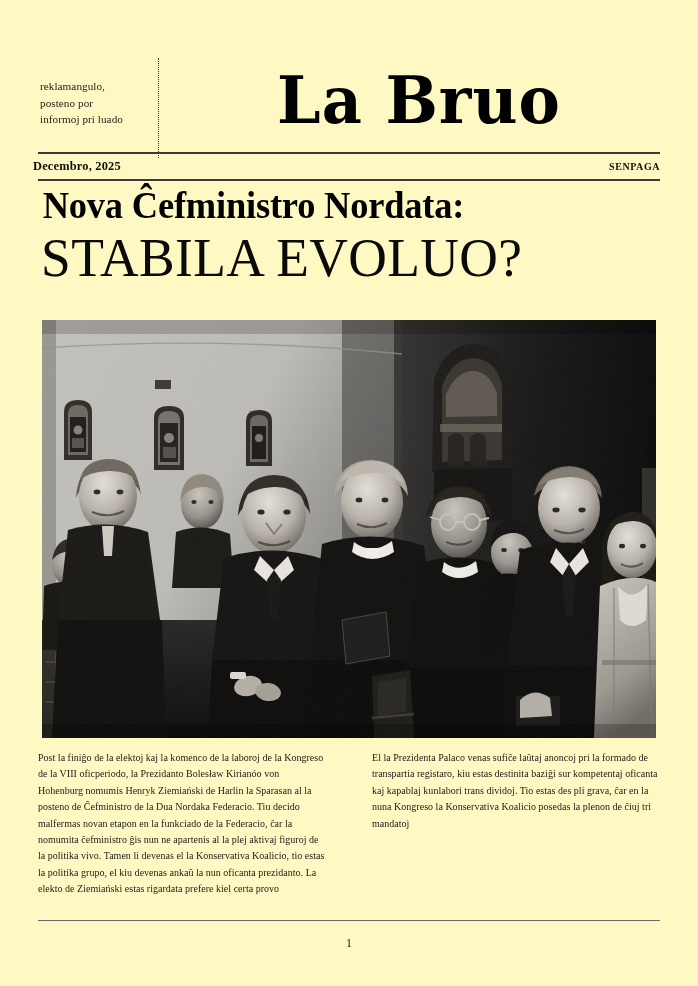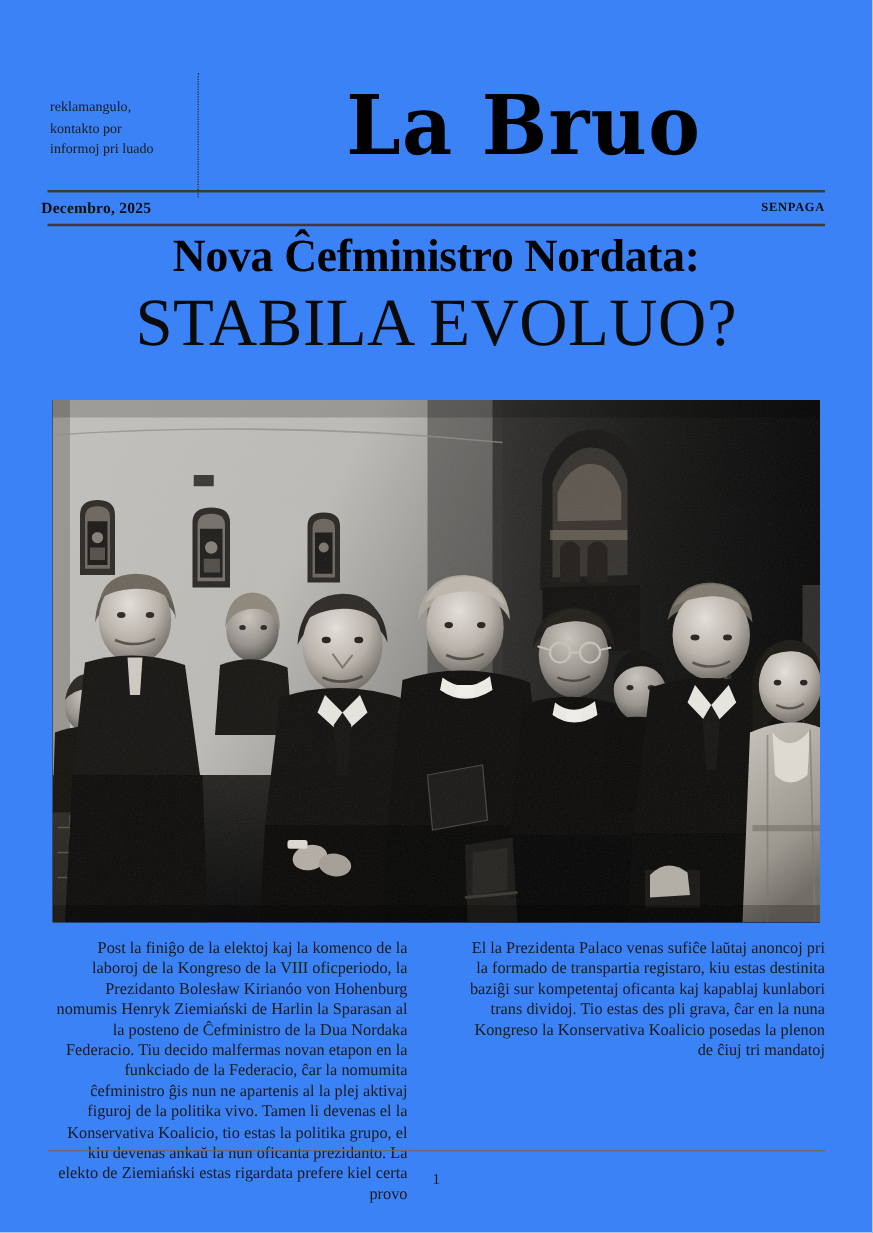--- a/index.html
+++ b/index.html
@@ -14,21 +14,21 @@
     font-family: "Liberation Serif", "DejaVu Serif", serif;
     color: #111111;
     overflow: hidden;
   }
 
   .page {
     position: absolute;
     left: 0; top: 0;
     width: 698px;
     height: 986px;
-    background: #3b82f6;
+    background: #fef9c3;
   }
 
   
   .masthead {
     position: absolute;
     left: 38px;
     top: 50px;
     width: 622px;
     height: 106px;
   }
@@ -106,21 +106,21 @@
     letter-spacing: 0.55px;
     color: #0e0e0e;
   }
 
   
   .headline-wrap {
     position: absolute;
     left: 38px;
     top: 183px;
     width: 622px;
-    text-align: center;
+    text-align: left;
   }
   .headline-main {
     font-size: 37px;
     font-weight: 700;
     line-height: 46px;
     letter-spacing: -0.2px;
     color: #000000;
     transform: scaleX(0.985);
   }
   .headline-sub {
@@ -150,24 +150,24 @@
     position: absolute;
     left: 38px;
     top: 750px;
     width: 622px;
     height: 162px;
     display: flex;
     gap: 46px;
   }
   .col {
     width: 288px;
-    font-size: 13px;
+    font-size: 10px;
     line-height: 16.4px;
     color: #1a1a1a;
-    text-align: right;
+    text-align: left;
     letter-spacing: 0.02px;
   }
   .col p { margin: 0 0 14px 0; }
 
   
   .page-number {
     position: absolute;
     left: 0;
     top: 936px;
     width: 698px;
@@ -178,21 +178,21 @@
 </style>
 </head>
 <body>
 
 <div class="page">
 
   <div class="masthead">
 
     <div class="ad-corner">
       <div>reklamangulo,</div>
-      <div>kontakto por</div>
+      <div>posteno por</div>
       <div>informoj pri luado</div>
     </div>
 
     <div class="vrule"></div>
 
     <div class="paper-title">La Bruo</div>
   </div>
 
   <div class="rule rule-top"></div>
   <div class="dateline">Decembro, 2025</div>

